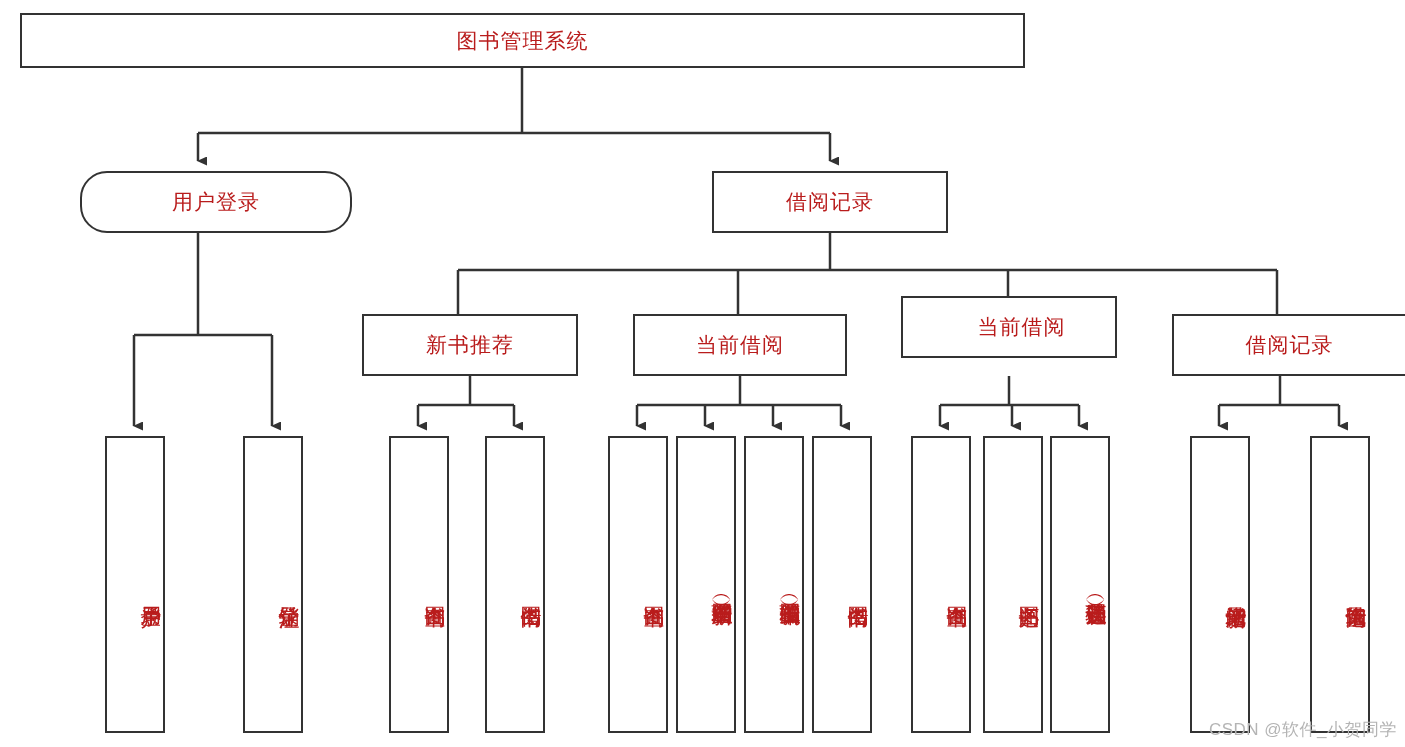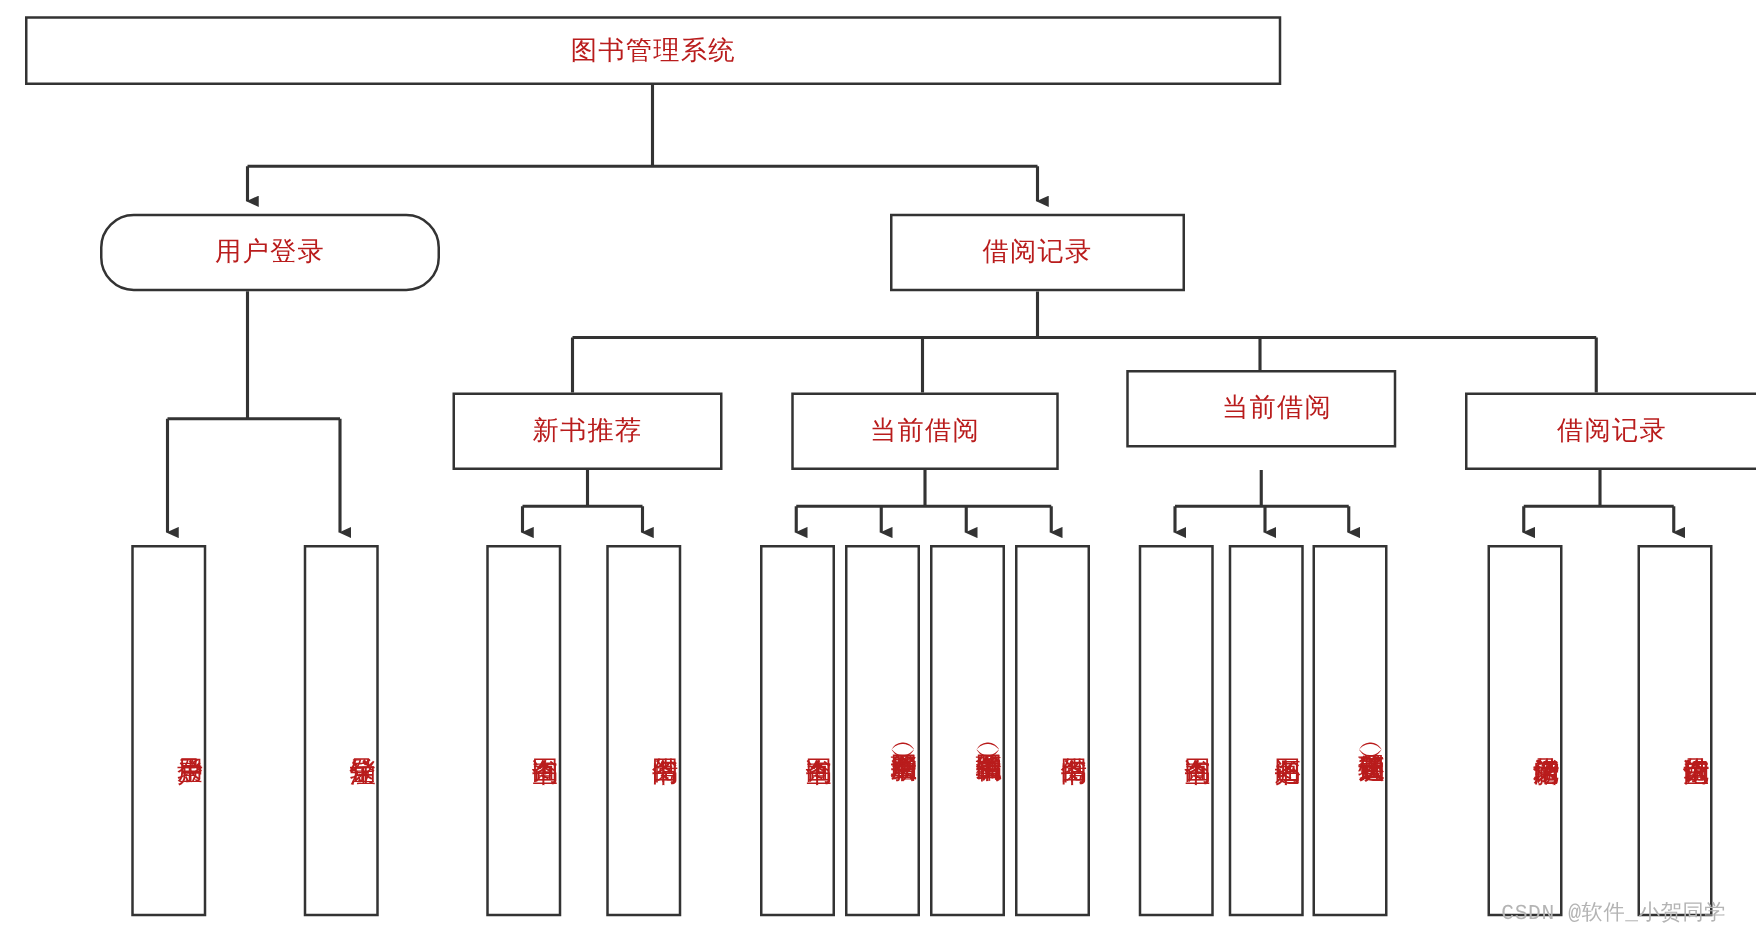--- a/index.html
+++ b/index.html
@@ -45,29 +45,28 @@
     writing-mode:vertical-rl;
     text-orientation:upright;
     align-items:flex-start;
     justify-content:center;
     padding-top:10px;
     white-space:nowrap;
   }
   .node-v.tall{ padding-top:4px; }
   #watermark{
     position:absolute;
-    right:24px;
+    right:8px;
     bottom:6px;
     font-size:17px;
     color:#b4b4b4;
     letter-spacing:0.5px;
     z-index:5;
     white-space:nowrap;
     pointer-events:none;
-    font-family:Liberation Mono, monospace;
   }
 </style>
 </head>
 <body>
 
 <div id="canvas">
 
   <svg id="edges" viewBox="0 0 1405 747" width="1405" height="747" xmlns="http://www.w3.org/2000/svg">
     <defs>
       <marker id="arrowhead" markerWidth="9" markerHeight="10" refX="4.5" refY="9" orient="auto" markerUnits="userSpaceOnUse">

